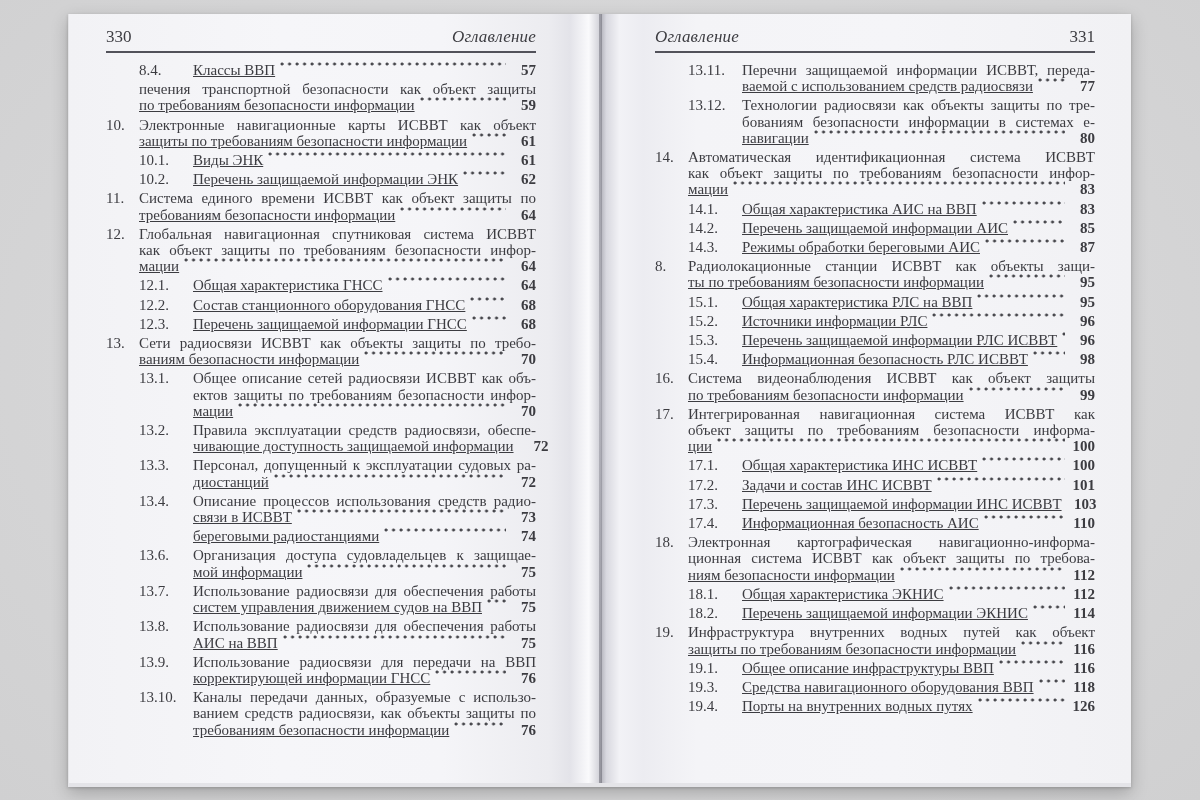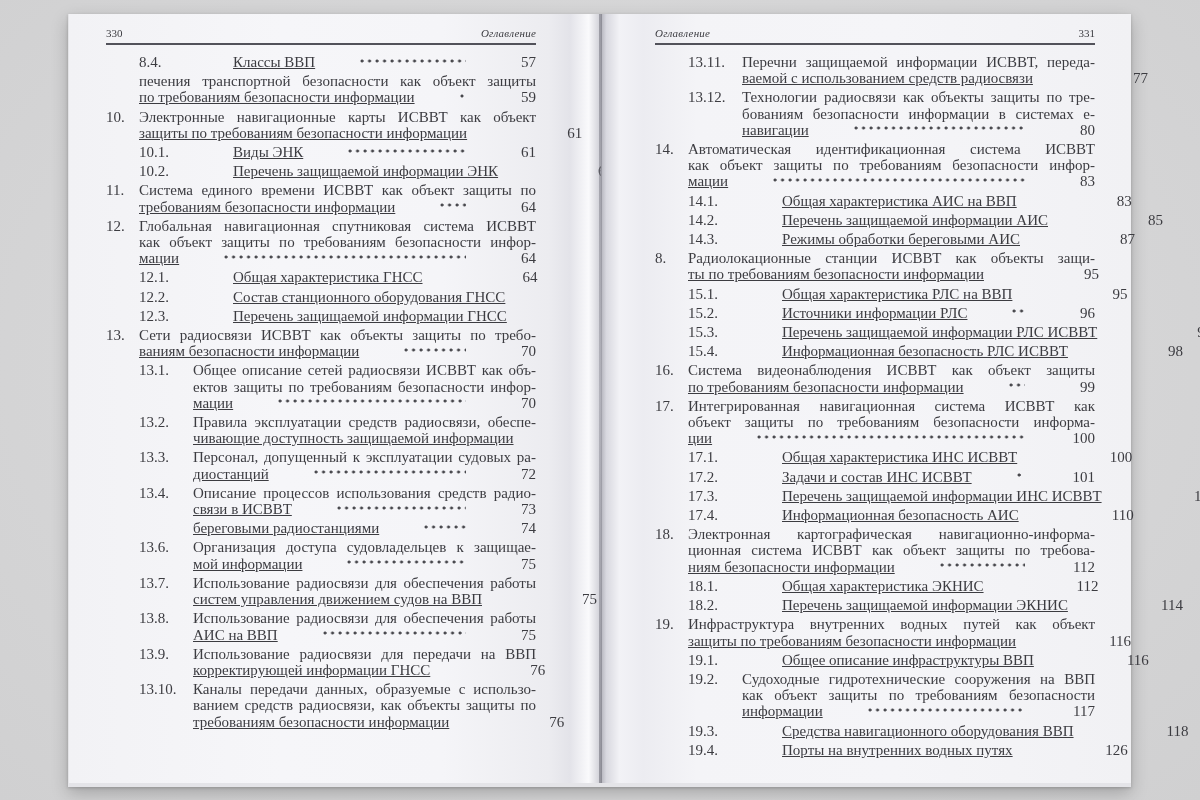--- a/index.html
+++ b/index.html
@@ -41,52 +41,52 @@
   }
   .content { position: absolute; top: 13px; color: #3c3c41; }
   .page-left  .content { left: 37px; width: 430px; }
   .page-right .content { left: 54px; width: 440px; }
 
   .page-header {
     display: flex; justify-content: space-between; align-items: baseline;
     border-bottom: 2px solid #52525a;
     padding-bottom: 4px;
     margin-bottom: 9px;
-    font-size: 11px;
+    font-size: 17px;
   }
   .running { font-style: italic; letter-spacing: 0.2px; }
   .folio   { font-style: normal; }
 
   .toc { font-size: 15px; line-height: 16.2px; }
   .entry { margin-top: 3px; }
   .entry:first-child { margin-top: 0; }
 
   .line { text-align: justify; text-align-last: justify; }
   .line.last {
-    display: flex; align-items: center;
-    text-align: left; text-align-last: auto; gap: 40px;
+    display: flex; align-items: flex-start;
+    text-align: left; text-align-last: auto;
   }
   .lvl1 .line.cont  { padding-left: 33px; }
   .lvl2 .line.first { padding-left: 33px; }
   .lvl2 .line.cont  { padding-left: 87px; }
 
   .num1 { display: inline-block; flex: none; width: 27px; text-align: right; margin-right: 6px; }
   .num2 { display: inline-block; flex: none; width: 50px; text-align: left;  margin-right: 4px; }
 
   .lt { white-space: nowrap; flex: none; text-decoration: underline; }
   .dots {
     flex: 1 1 0; min-width: 0;
     height: 4px;
     margin: 0 6px 3px 5px;
     background-image: radial-gradient(circle at 2px 2px, #47474c 1.25px, rgba(0,0,0,0) 1.8px);
     background-size: 7.5px 4px;
     background-repeat: repeat-x;
     background-position: left bottom;
   }
-  .pg { flex: none; min-width: 24px; text-align: right; }
+  .pg { flex: none; min-width: 24px; text-align: right; font-weight: bold; }
 </style>
 </head>
 <body>
 
 <div class="scene">
   <div class="book">
 
     <div class="page page-left">
       <div class="content">
         <div class="page-header">
@@ -449,29 +449,20 @@
             </div>
             <div class="entry lvl2">
               <div class="line last first">
                 <span class="num2">19.1.</span>
                 <span class="lt">Общее описание инфраструктуры ВВП</span>
                 <span class="dots"></span>
                 <span class="pg">116</span>
               </div>
             </div>
             <div class="entry lvl2">
-              <div class="line first"><span class="num2">19.2.</span><span>Судоходные гидротехнические сооружения на ВВП</span></div>
-              <div class="line cont"><span>как объект защиты по требованиям безопасности</span></div>
-              <div class="line last cont">
-                <span class="lt">информации</span>
-                <span class="dots"></span>
-                <span class="pg">117</span>
-              </div>
-            </div>
-            <div class="entry lvl2">
               <div class="line last first">
                 <span class="num2">19.3.</span>
                 <span class="lt">Средства навигационного оборудования ВВП</span>
                 <span class="dots"></span>
                 <span class="pg">118</span>
               </div>
             </div>
             <div class="entry lvl2">
               <div class="line last first">
                 <span class="num2">19.4.</span>

